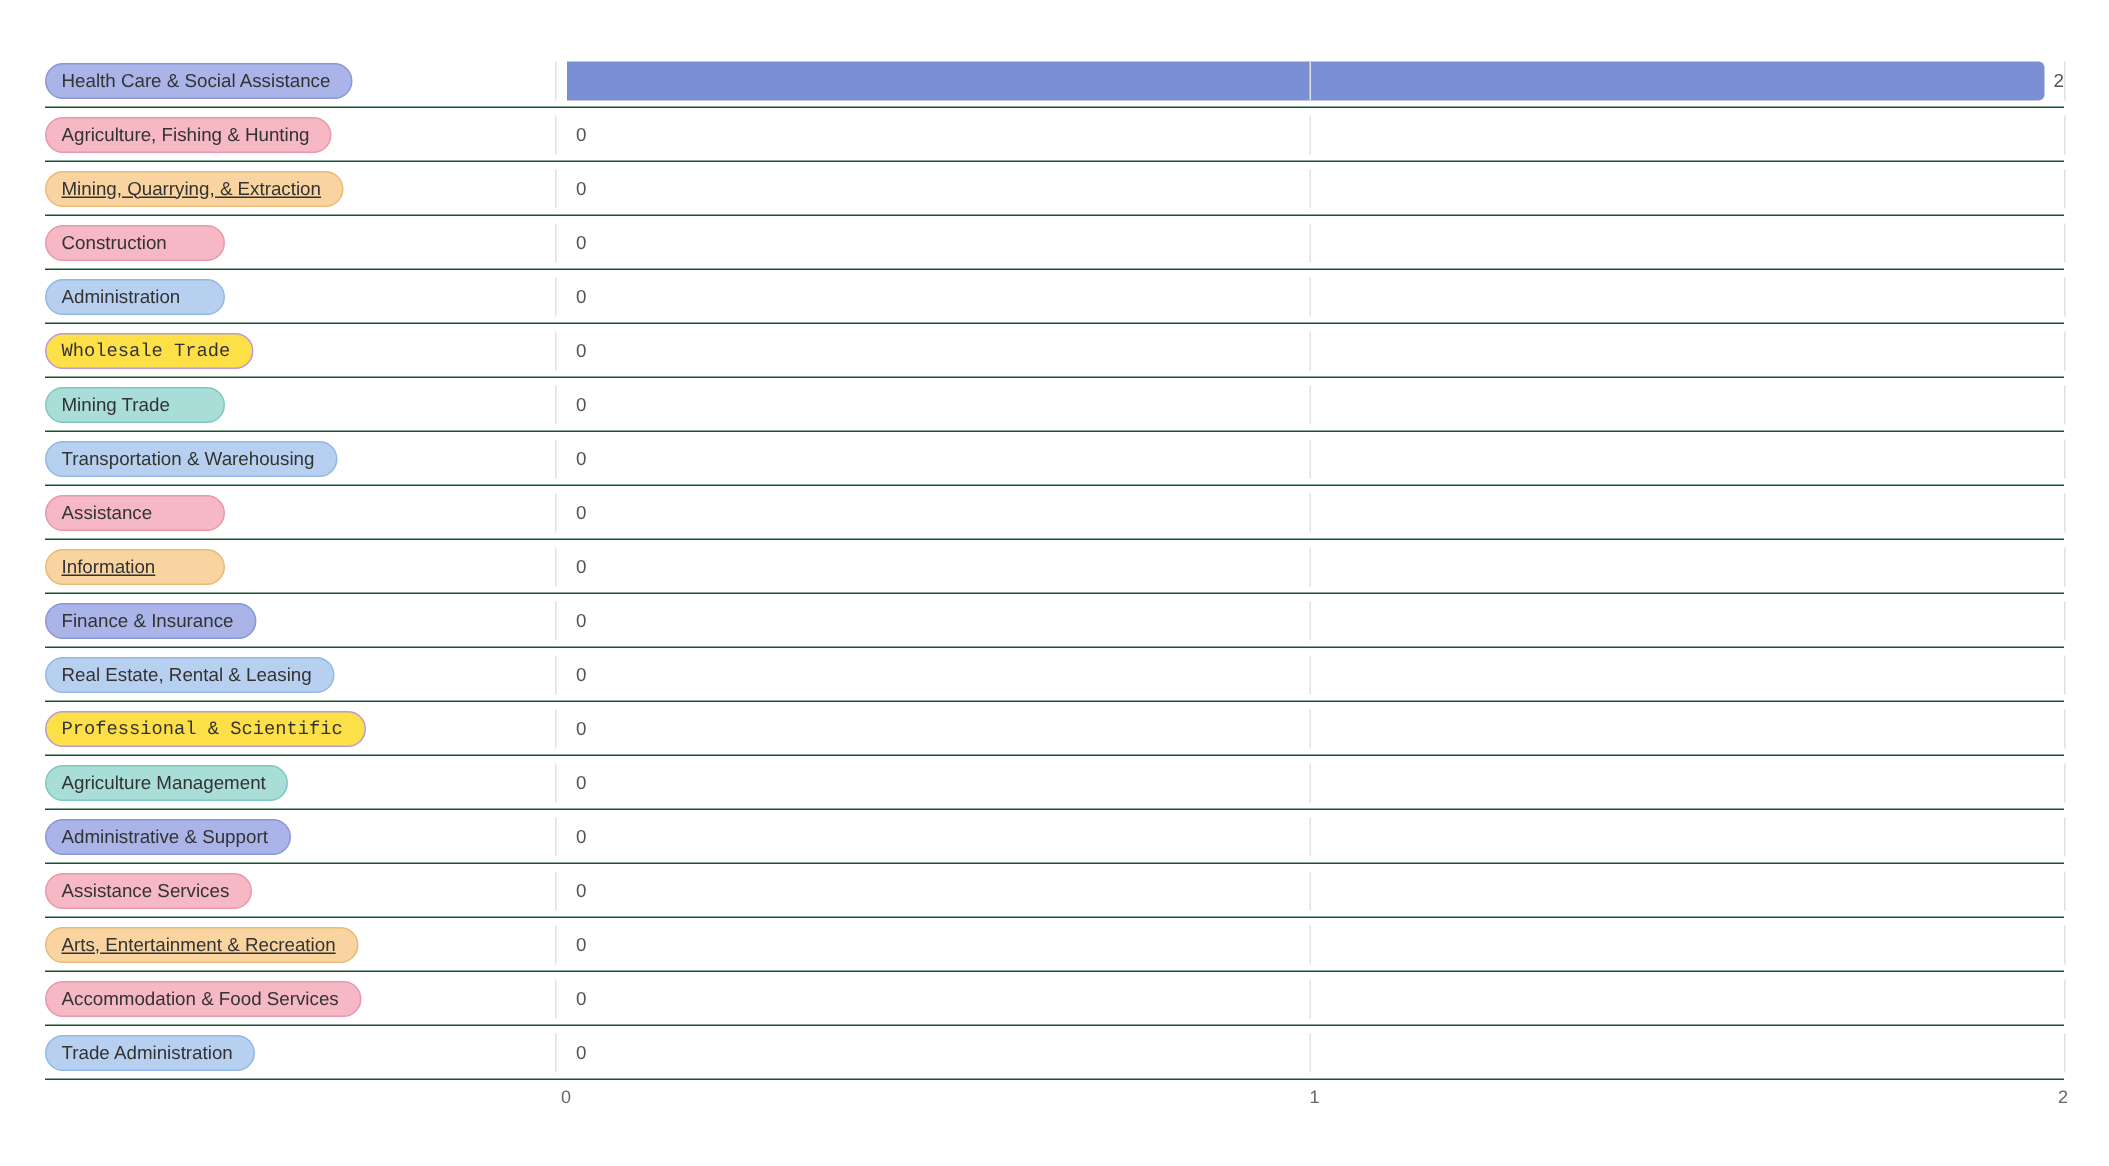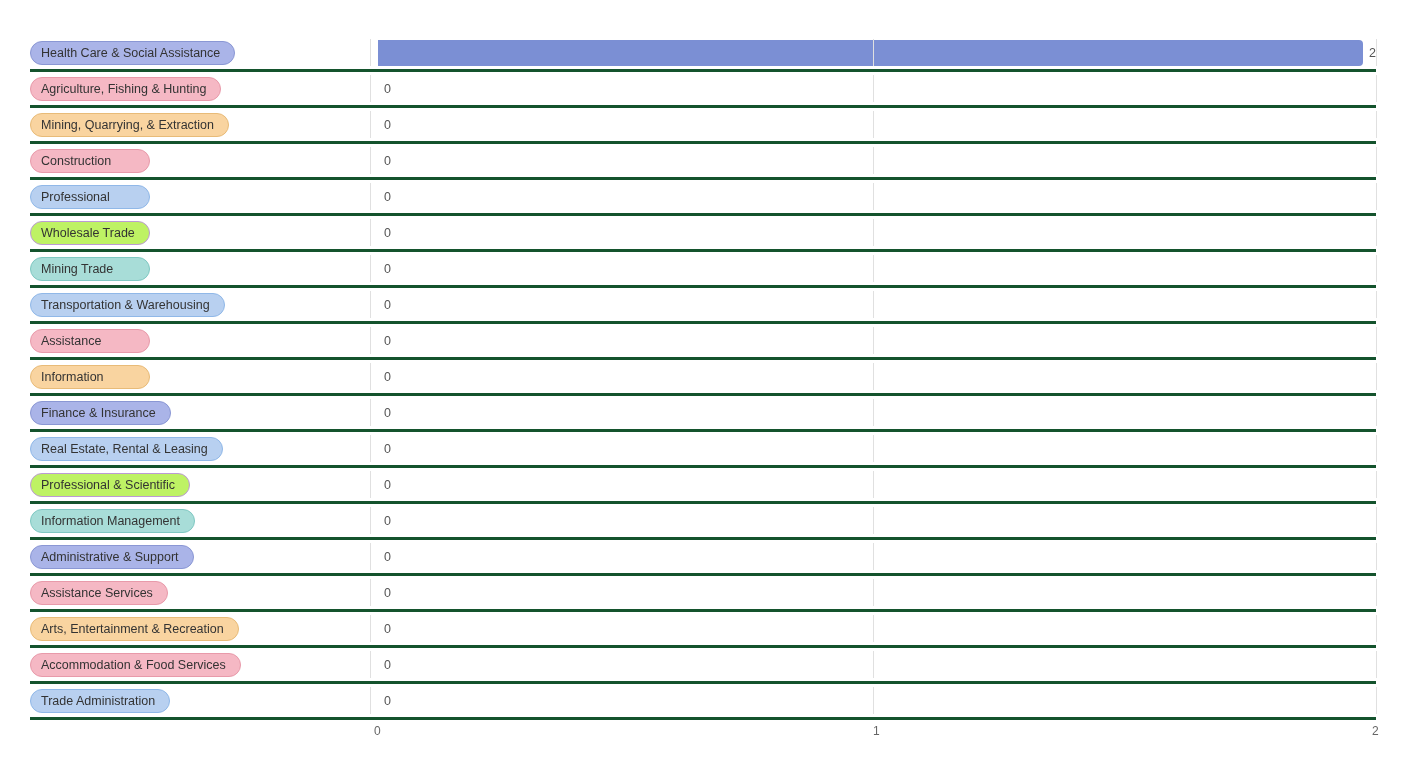--- a/index.html
+++ b/index.html
@@ -27,21 +27,22 @@
       font-size: 13px;
       color: #888;
     }
     .chart-area {
       display: flex;
       flex-direction: column;
       width: 100%;
     }
     .bar-row {
       display: flex;
-      border-bottom: 3px solid #14532d;
+      align-items: center;
+      border-bottom: 1px solid #14532d;
       padding: 3px 0;
       min-height: 36px;
     }
     .bar-label-container {
       width: 340px;
       flex-shrink: 0;
       display: flex;
       align-items: center;
     }
     .bar-pill {
@@ -86,23 +87,23 @@
       position: relative;
     }
     .x-axis-label {
       font-size: 12px;
       color: #666;
       position: absolute;
     }
     
     .color-blue { background-color: #aab4e8; border-color: #8a97d4; }
     .color-pink { background-color: #f5b8c4; border-color: #e89aaa; }
-    .color-orange { background-color: #f9d4a0; border-color: #e8bb78; }
+    .color-orange { background-color: #f9d4a0; border-color: #e8bb78; text-decoration: underline; }
     .color-teal { background-color: #a8ddd8; border-color: #7fc8c2; }
-    .color-lavender { background-color: #bef264; border-color: #bc9ad4; }
+    .color-lavender { background-color: #fde047; border-color: #bc9ad4; font-family: Liberation Mono, monospace; }
     .color-blue-light { background-color: #b8d0f0; border-color: #90b8e8; }
 
     .fill-blue { background-color: #7b8fd4; }
     .fill-pink { background-color: #f08090; }
     .fill-orange { background-color: #f0c060; }
     .fill-teal { background-color: #70c8c0; }
     .fill-lavender { background-color: #b890d8; }
     .fill-blue-light { background-color: #90b8e8; }
   </style>
 </head>
@@ -157,21 +158,21 @@
       <div class="bar-graph-area">
         <div class="grid-line" style="left: 0%;"></div>
         <div class="grid-line" style="left: 50%;"></div>
         <div class="grid-line" style="left: 100%;"></div>
         <div class="bar-fill fill-pink" style="width: 0%;"></div>
         <span class="bar-value">0</span>
       </div>
     </div>
     <div class="bar-row">
       <div class="bar-label-container">
-        <div class="bar-pill color-blue-light">Professional</div>
+        <div class="bar-pill color-blue-light">Administration</div>
       </div>
       <div class="bar-graph-area">
         <div class="grid-line" style="left: 0%;"></div>
         <div class="grid-line" style="left: 50%;"></div>
         <div class="grid-line" style="left: 100%;"></div>
         <div class="bar-fill fill-blue-light" style="width: 0%;"></div>
         <span class="bar-value">0</span>
       </div>
     </div>
     <div class="bar-row">
@@ -265,21 +266,21 @@
       <div class="bar-graph-area">
         <div class="grid-line" style="left: 0%;"></div>
         <div class="grid-line" style="left: 50%;"></div>
         <div class="grid-line" style="left: 100%;"></div>
         <div class="bar-fill fill-lavender" style="width: 0%;"></div>
         <span class="bar-value">0</span>
       </div>
     </div>
     <div class="bar-row">
       <div class="bar-label-container">
-        <div class="bar-pill color-teal">Information Management</div>
+        <div class="bar-pill color-teal">Agriculture Management</div>
       </div>
       <div class="bar-graph-area">
         <div class="grid-line" style="left: 0%;"></div>
         <div class="grid-line" style="left: 50%;"></div>
         <div class="grid-line" style="left: 100%;"></div>
         <div class="bar-fill fill-teal" style="width: 0%;"></div>
         <span class="bar-value">0</span>
       </div>
     </div>
     <div class="bar-row">

